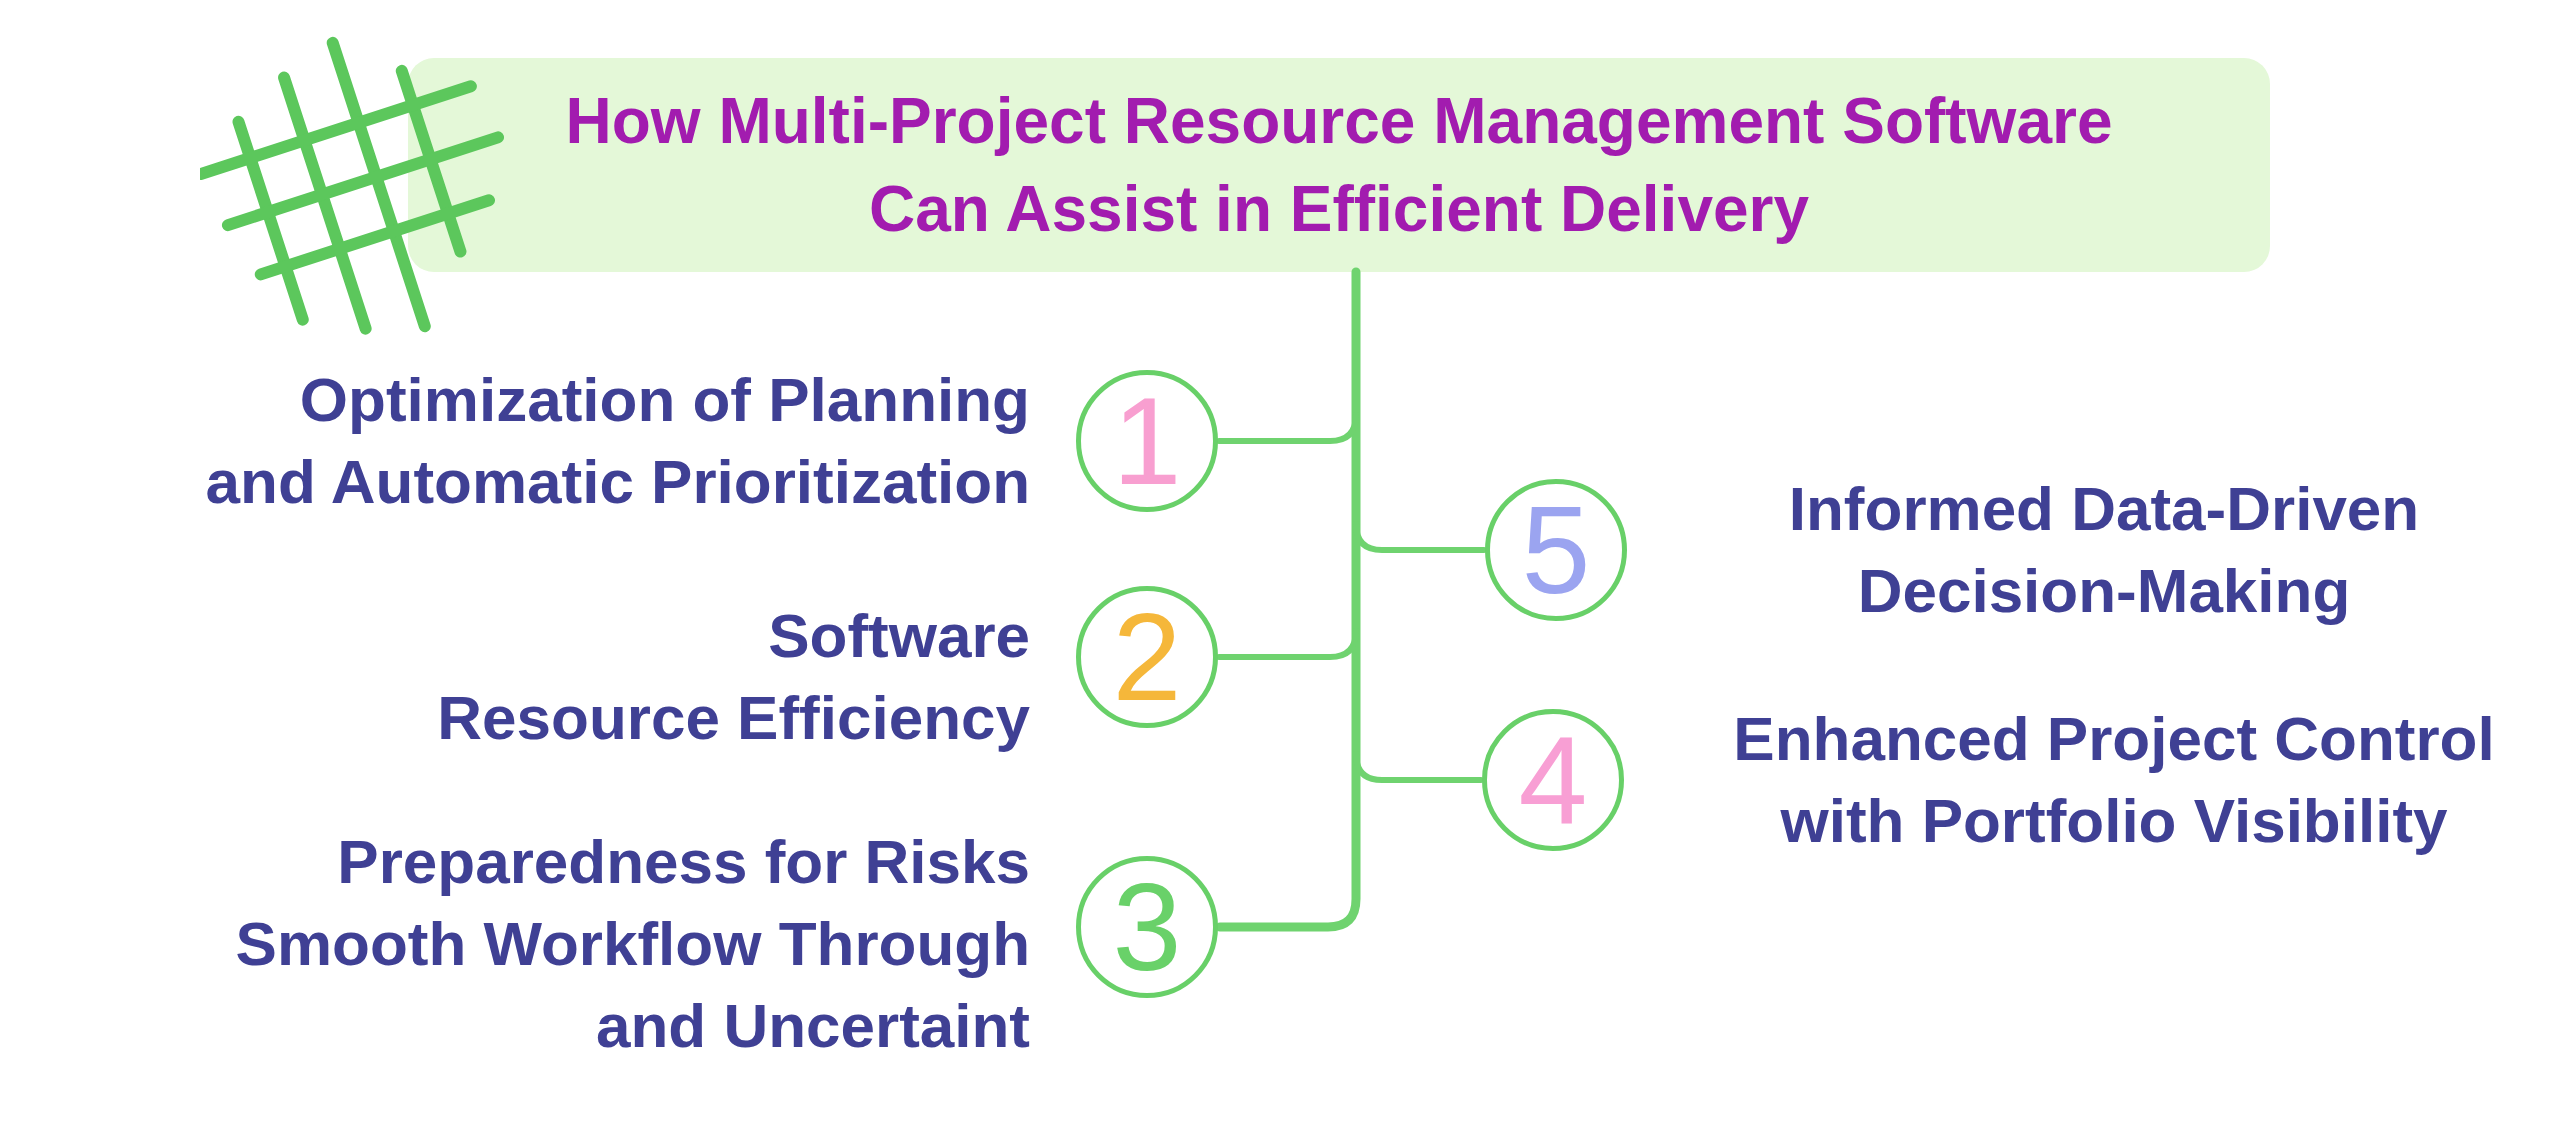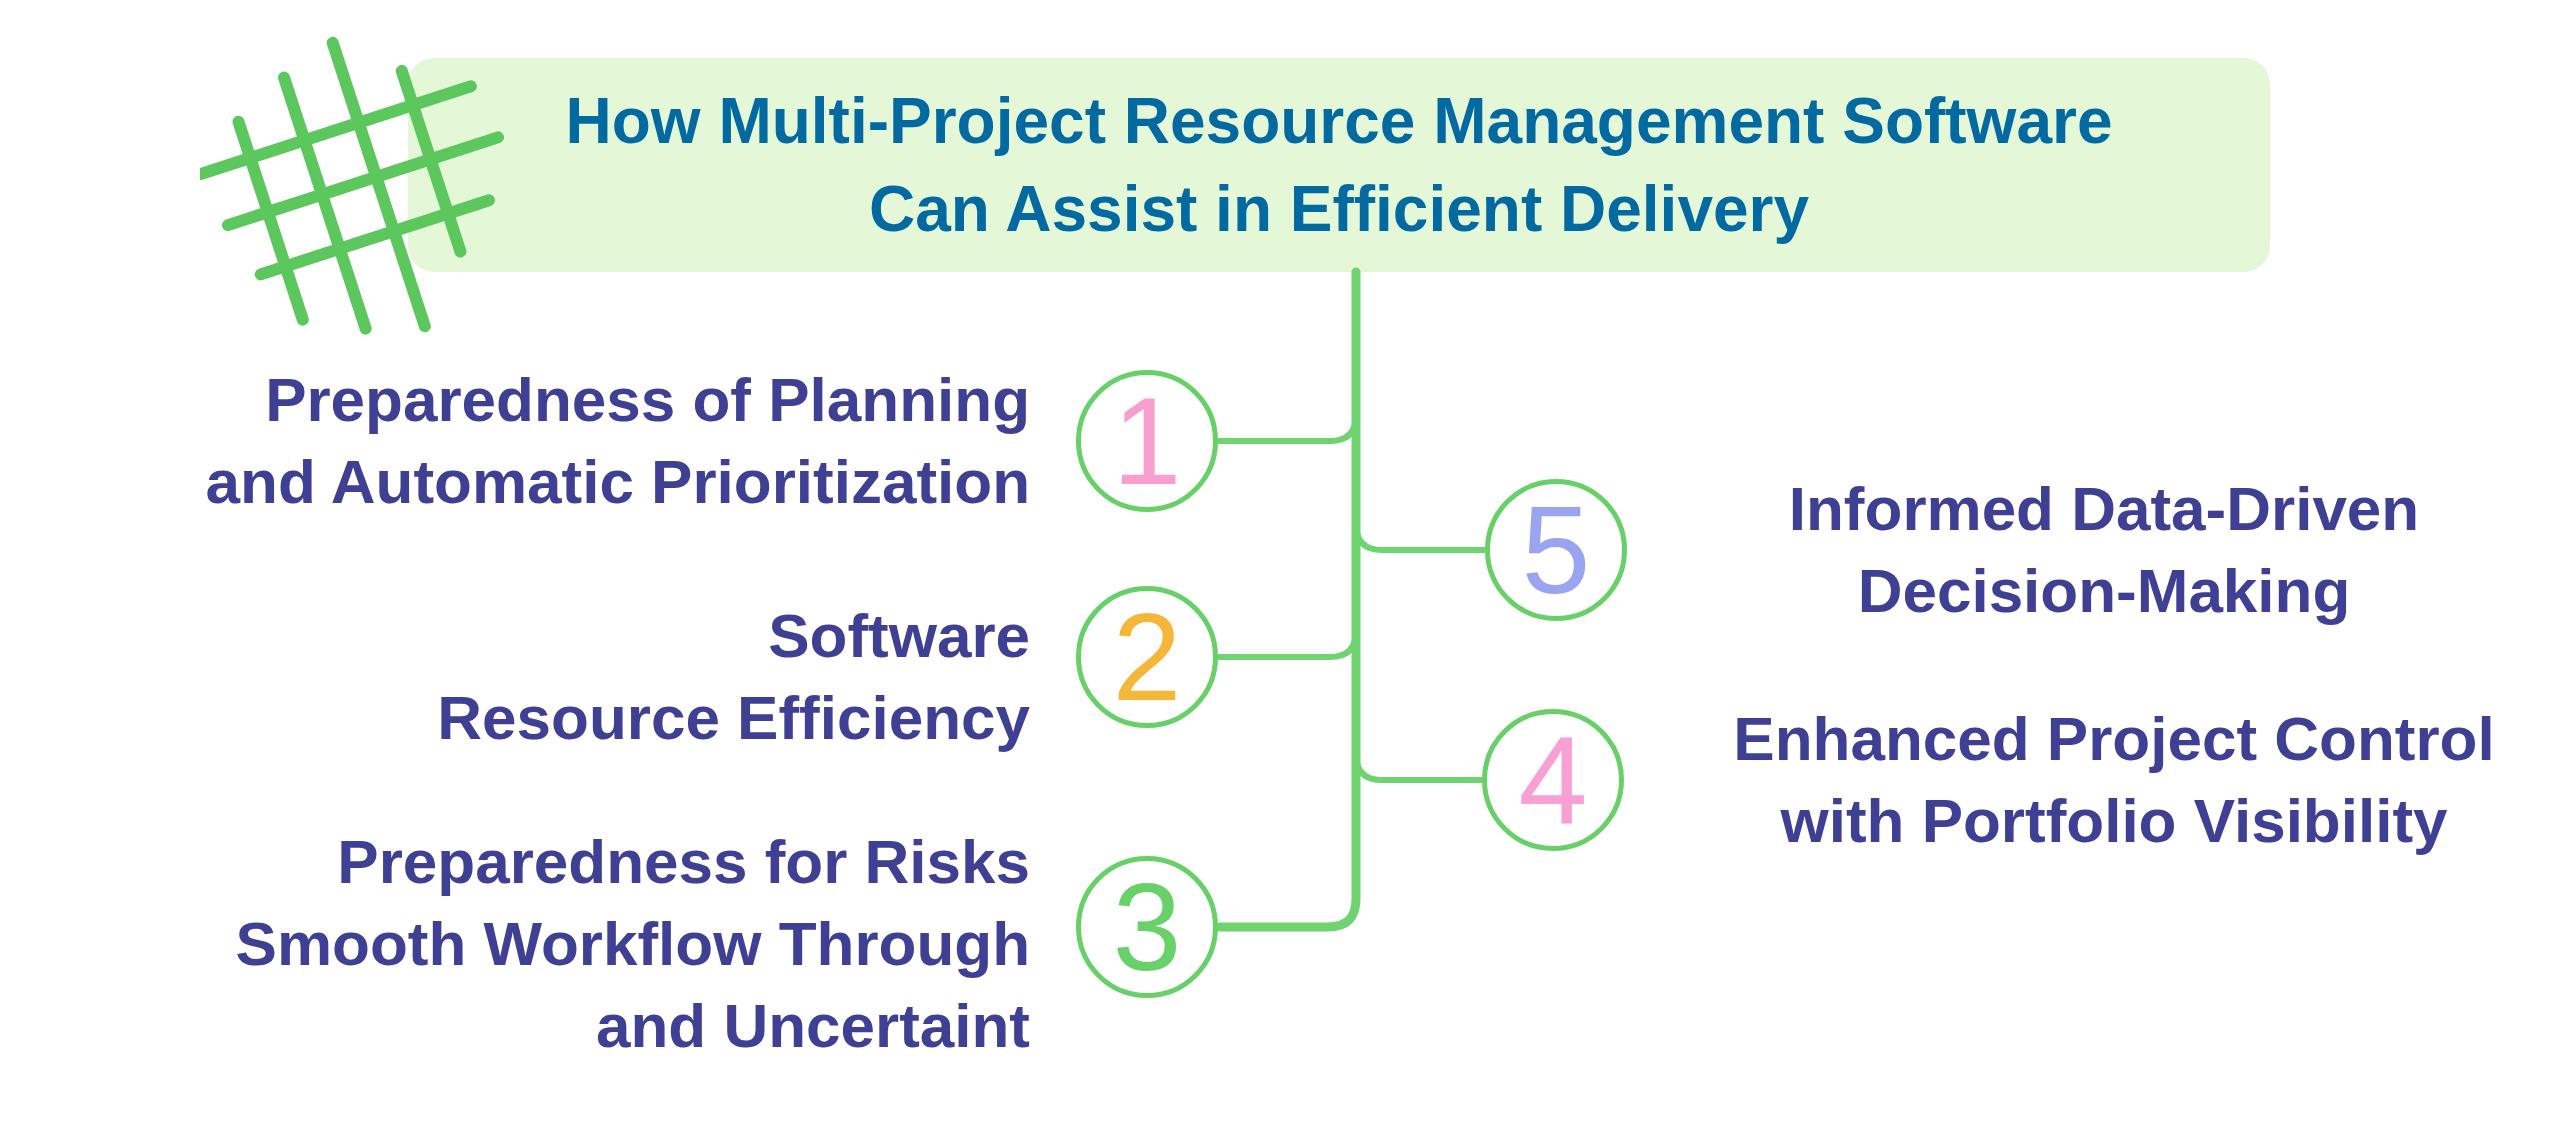--- a/index.html
+++ b/index.html
@@ -10,21 +10,21 @@
     overflow:hidden;
     font-family:"Liberation Sans","DejaVu Sans",sans-serif;
   }
   .title-banner{
     position:absolute;left:408px;top:58px;width:1862px;height:214px;
     background:#e4f8d8;border-radius:26px;
     display:flex;flex-direction:column;justify-content:center;align-items:center;
     text-align:center;
   }
   .title-line{
-    color:#0369a1;font-size:64px;line-height:88px;font-weight:700;
+    color:#a21caf;font-size:64px;line-height:88px;font-weight:700;
     white-space:nowrap;
   }
   .doodle{position:absolute;left:200px;top:28px;width:320px;height:340px;}
   .connector-svg{position:absolute;left:0;top:0;width:2560px;height:1133px;}
   .label{
     position:absolute;color:#3f4094;font-weight:700;
     font-size:62px;line-height:82px;
   }
   .label.left{text-align:right;}
   .label.right{text-align:center;}
@@ -68,21 +68,21 @@
     <g stroke="#6fd36f" fill="none" stroke-linecap="round" stroke-linejoin="round">
       <path stroke-width="9" d="M 1356 272 L 1356 899 Q 1356 927 1328 927 L 1220 927"></path>
       <path stroke-width="6" d="M 1219 441 H 1330 Q 1356 441 1356 415"></path>
       <path stroke-width="6" d="M 1219 657 H 1330 Q 1356 657 1356 631"></path>
       <path stroke-width="6" d="M 1484 550 H 1382 Q 1356 550 1356 524"></path>
       <path stroke-width="6" d="M 1481 780 H 1382 Q 1356 780 1356 754"></path>
     </g>
   </svg>
 
   <div class="label left" style="left:60px;top:359px;width:970px">
-    <div>Preparedness of Planning</div>
+    <div>Optimization of Planning</div>
     <div>and Automatic Prioritization</div>
   </div>
   <div class="circle" style="left:1076px;top:370px">
     <span class="num n1">1</span>
   </div>
 
   <div class="label left" style="left:60px;top:595px;width:970px">
     <div>Software</div>
     <div>Resource Efficiency</div>
   </div>

